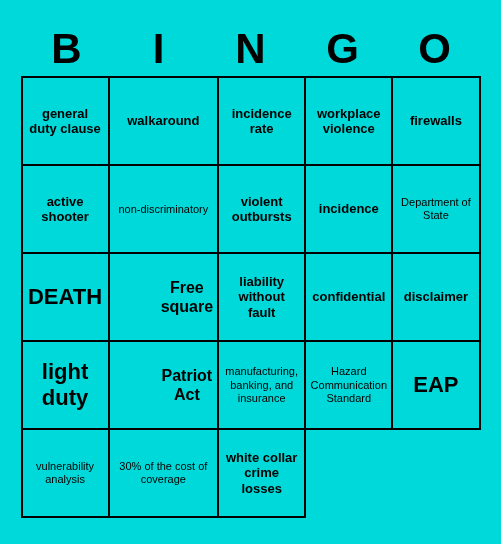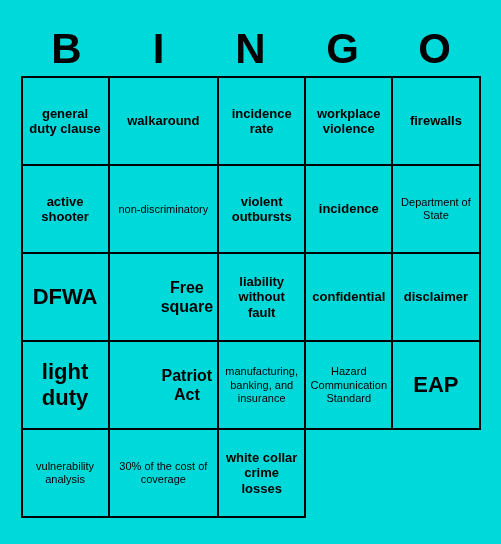--- a/index.html
+++ b/index.html
@@ -99,21 +99,21 @@
       <div class="bingo-cell">
         <span class="bingo-cell-text">violent outbursts</span>
       </div>
       <div class="bingo-cell">
         <span class="bingo-cell-text">incidence</span>
       </div>
       <div class="bingo-cell">
         <span class="bingo-cell-text small">Department of State</span>
       </div>
       <div class="bingo-cell">
-        <span class="bingo-cell-text large">DFWA</span>
+        <span class="bingo-cell-text large">DEATH</span>
       </div>
       <div class="bingo-cell">
         <span class="bingo-cell-text medium">Free square</span>
       </div>
       <div class="bingo-cell">
         <span class="bingo-cell-text">liability without fault</span>
       </div>
       <div class="bingo-cell">
         <span class="bingo-cell-text">confidential</span>
       </div>

